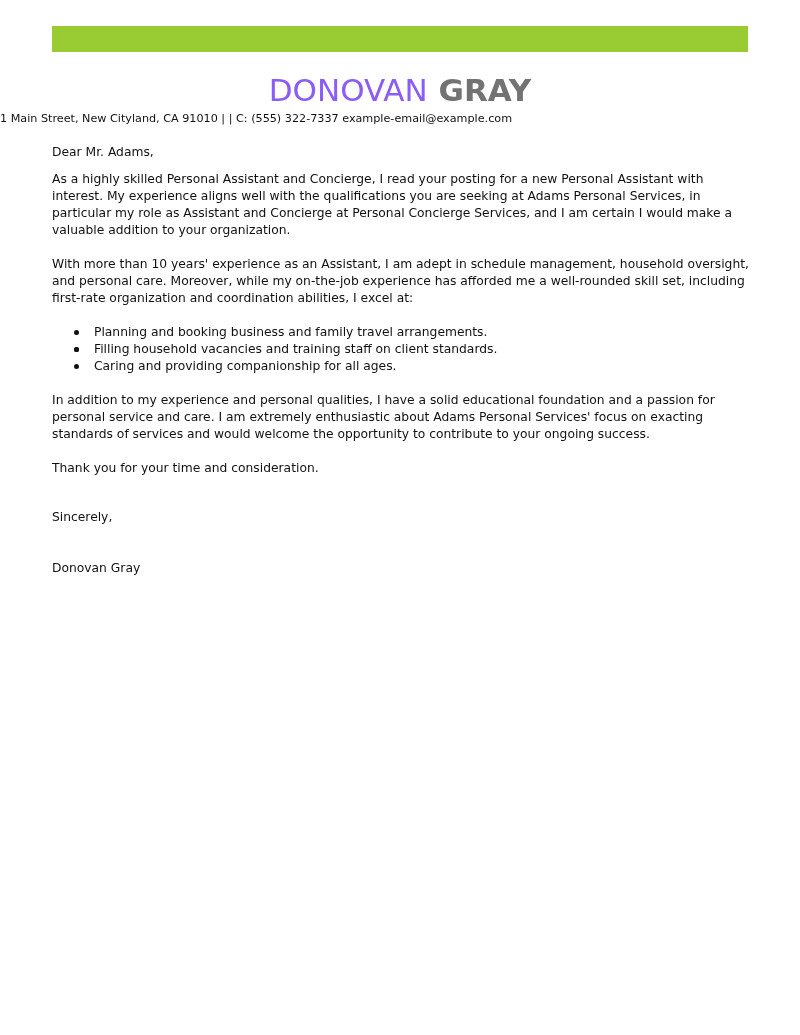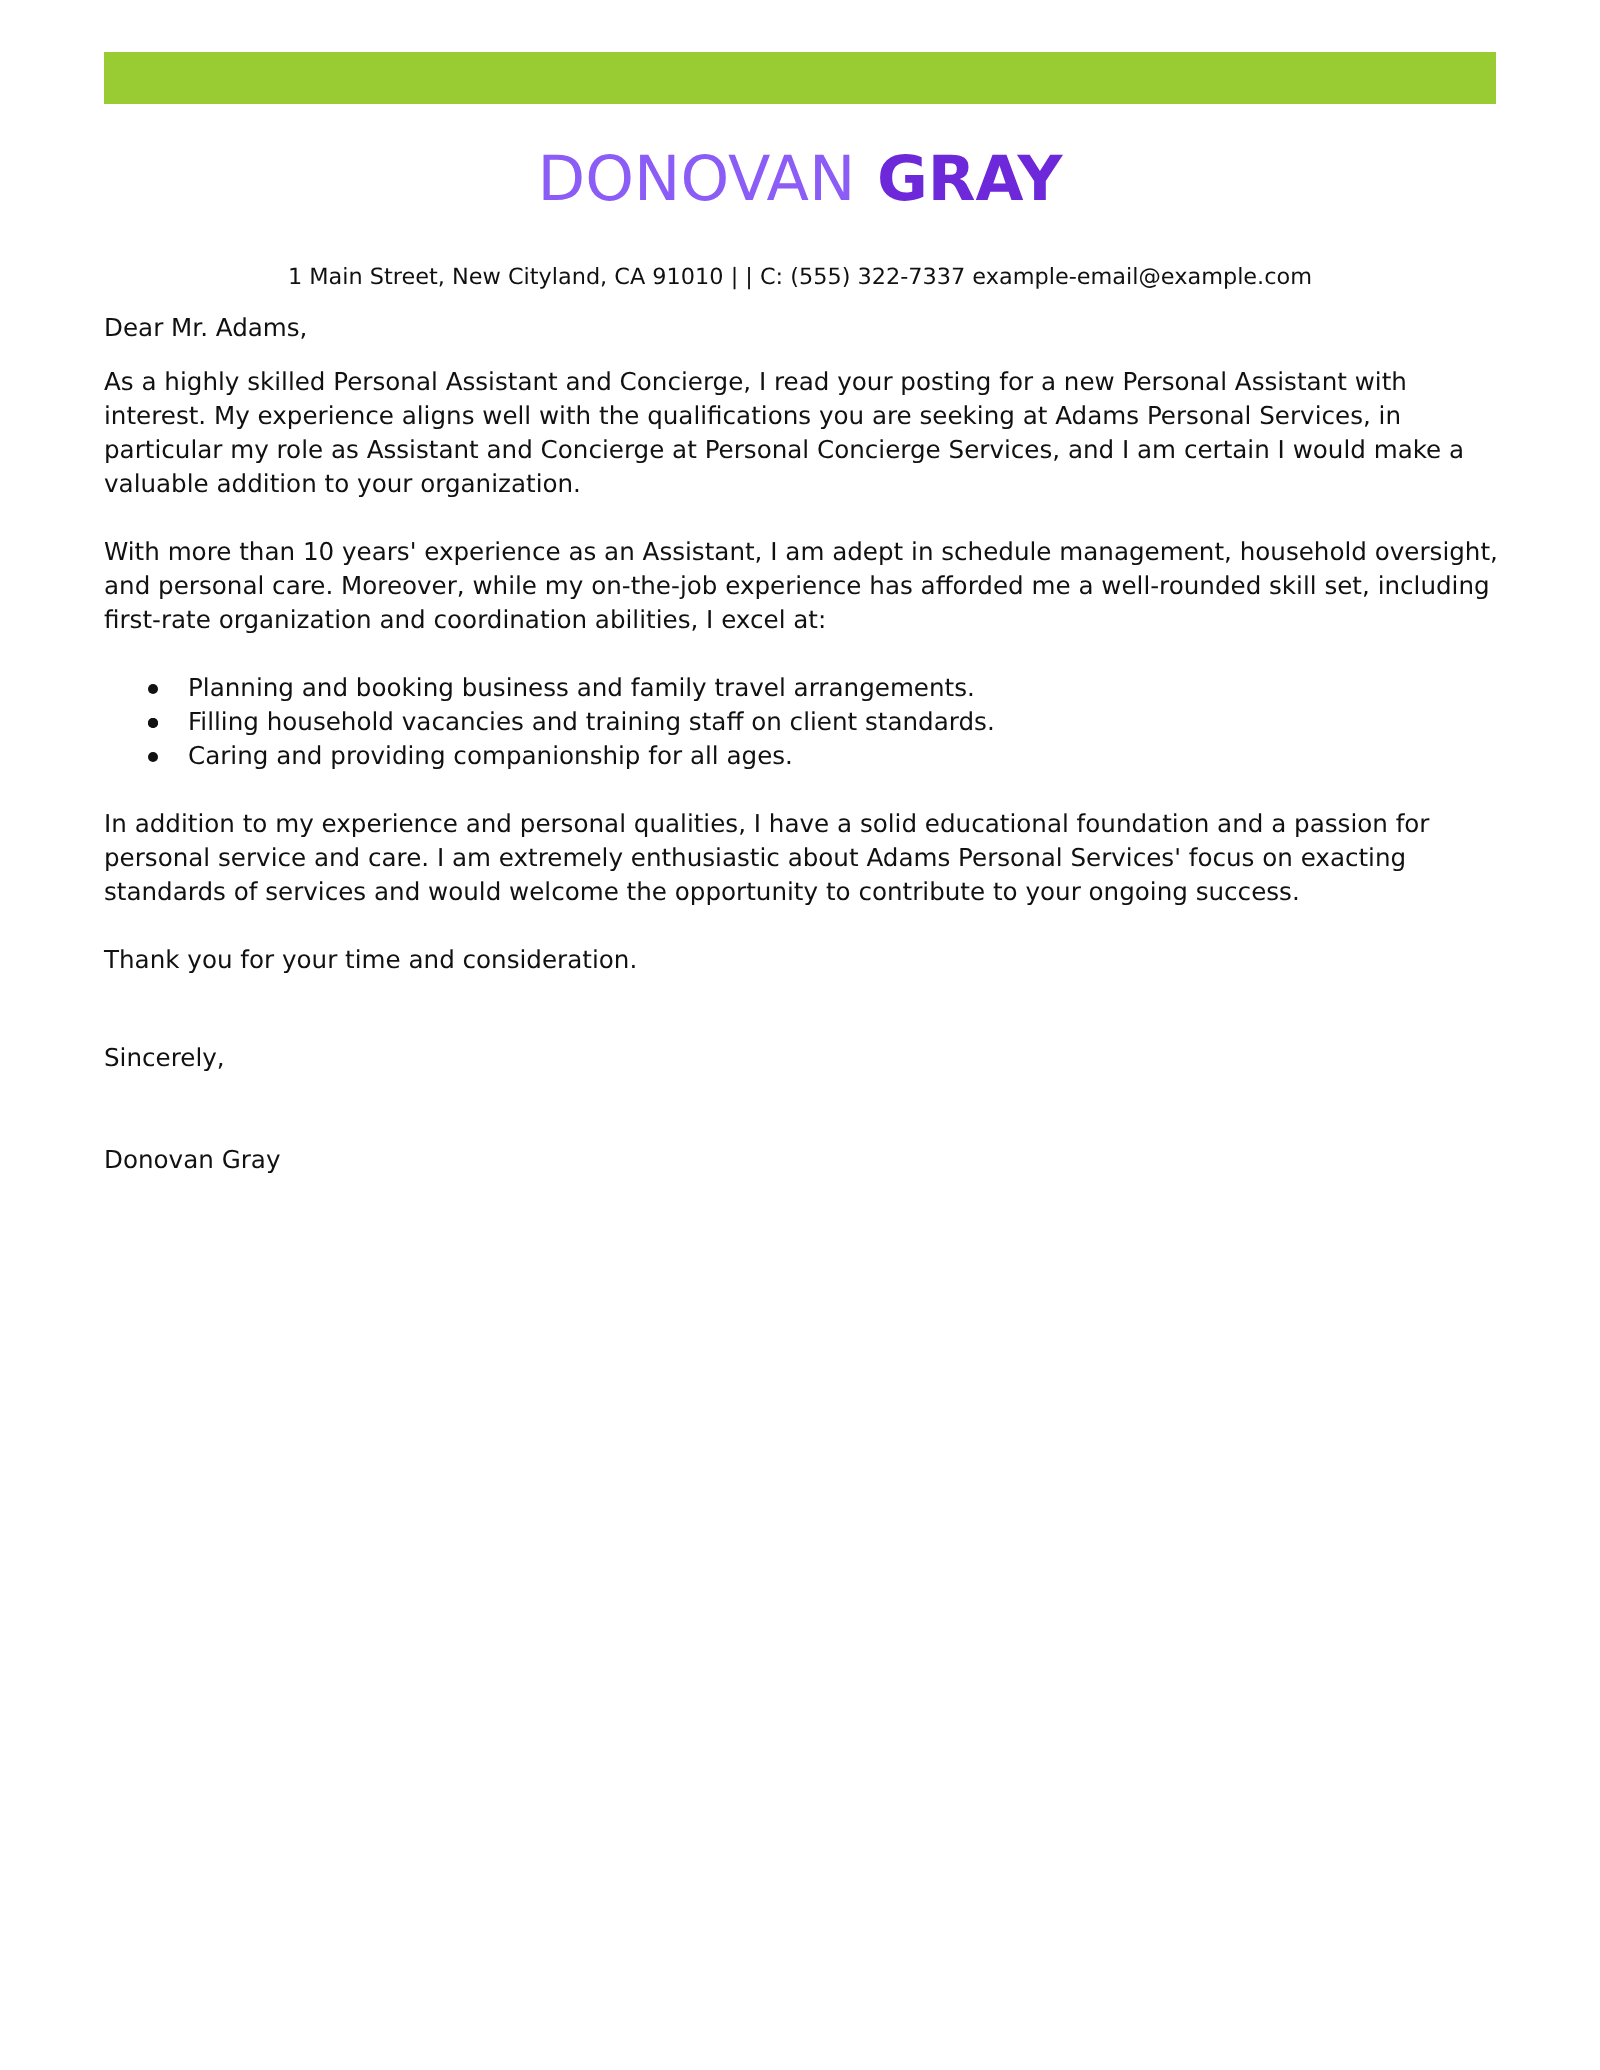--- a/index.html
+++ b/index.html
@@ -30,36 +30,36 @@
       width: 800px;
       text-align: center;
       font-family: "DejaVu Sans", sans-serif;
       font-size: 31px;
       font-weight: bold;
       letter-spacing: 0px;
       line-height: 40px;
       white-space: nowrap;
     }
     .name .first { color: #8b5cf6; font-weight: normal; }
-    .name .last { color: #6d28d9; font-weight: bold; }
+    .name .last { color: #737373; font-weight: bold; }
     .contact {
       position: absolute;
       left: 0;
-      top: 131px;
+      top: 111px;
       width: 800px;
-      text-align: center;
+      text-align: left;
       font-size: 11.2px;
       line-height: 16px;
       white-space: nowrap;
       color: #111111;
     }
     .body-text {
       position: absolute;
       left: 52px;
-      top: 156px;
+      top: 144px;
       width: 700px;
       font-size: 12.3px;
       line-height: 17px;
       color: #111111;
     }
     .body-text p {
       margin: 0 0 17px 0;
     }
     .body-text p.salutation { margin-bottom: 10px; }
     .body-text p.closing-thanks { margin-bottom: 10px; }

